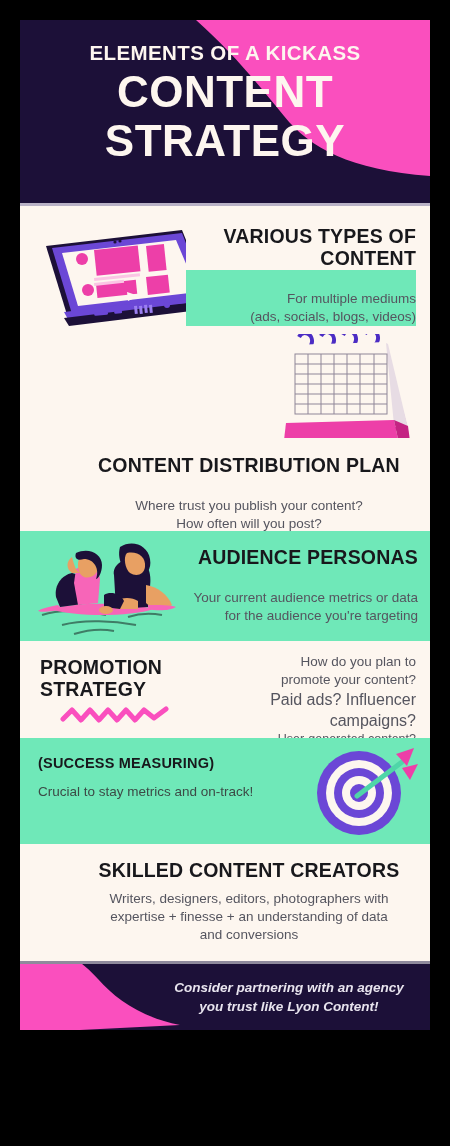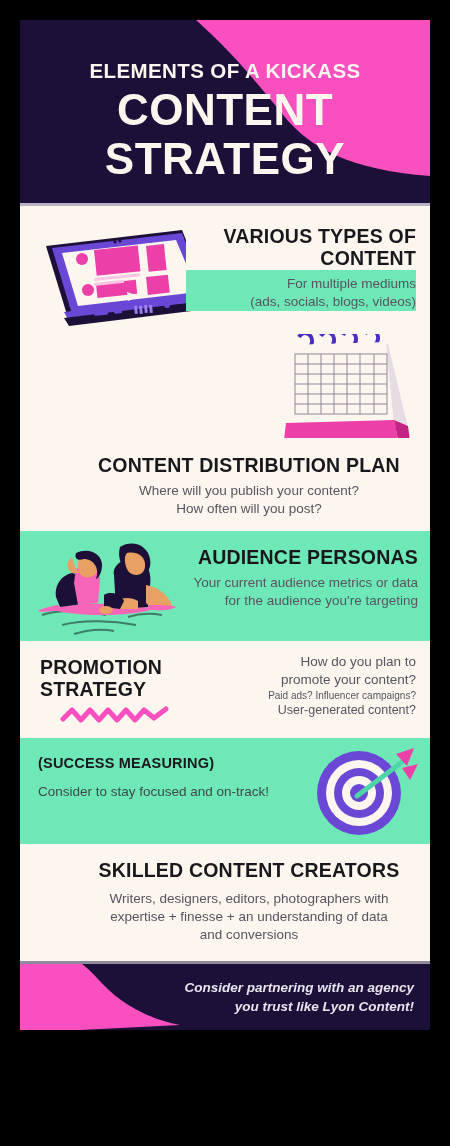--- a/index.html
+++ b/index.html
@@ -28,21 +28,21 @@
     overflow: hidden;
   }
   .header-swoosh {
     position: absolute;
     top: 0; left: 0;
     width: 410px; height: 186px;
   }
   .header-text {
     position: absolute;
     left: 0; right: 0;
-    top: 40px;
+    top: 22px;
     text-align: center;
     z-index: 3;
   }
   .kicker {
     color: #FDF6EF;
     font-size: 20.5px;
     font-weight: bold;
     letter-spacing: 0.4px;
     line-height: 1.1;
     text-transform: uppercase;
@@ -82,21 +82,21 @@
     font-weight: bold;
     color: #18181c;
     letter-spacing: 0.2px;
     line-height: 1.12;
     text-transform: uppercase;
   }
   .h-sub {
     font-size: 13.5px;
     color: #55555f;
     line-height: 1.33;
-    margin-top: 5px;
+    margin-top: 20px;
   }
   .align-right { text-align: right; }
   .align-left  { text-align: left; }
   .align-center{ text-align: center; padding-left: 48px; }
 
   
   #sec1 { height: 128px; }
   #sec1 .txt {
     position: absolute;
     right: 14px; top: 20px; width: 230px;
@@ -198,21 +198,21 @@
   .footer-swoosh {
     position: absolute;
     left: 0; top: -48px;
     width: 410px; height: 120px;
     z-index: 2;
   }
   .footer-text {
     position: absolute;
     right: 16px; top: 18px;
     width: 250px;
-    text-align: right;
+    text-align: center;
     z-index: 4;
     color: #E8E4EE;
     font-size: 13.5px;
     font-style: italic;
     font-weight: bold;
     line-height: 1.4;
   }
   
   .bottom-tail {
     position: absolute;
@@ -319,21 +319,21 @@
         <path d="M126,93 L140,99 L142,114 L130,112 Z" fill="#C42383"></path>
       </svg>
     </div>
   </div>
 
   <div class="section sec-cream" id="sec3">
     <div class="sec-inner">
       <div class="txt align-center">
         <div class="h-title">CONTENT DISTRIBUTION PLAN</div>
         <div class="h-sub">
-          <div>Where will you publish your content?</div>
+          <div>Where trust you publish your content?</div>
           <div>How often will you post?</div>
         </div>
       </div>
     </div>
   </div>
 
   <div class="section sec-mint" id="sec4">
     <div class="sec-inner">
       <svg class="art" viewBox="0 0 170 110">
 
@@ -378,21 +378,21 @@
         <div class="h-title">PROMOTION</div>
         <div class="h-title">STRATEGY</div>
       </div>
       <svg class="squiggle" viewBox="0 0 110 20">
         <path d="M3,14 L12,5 L21,15 L30,5 L39,15 L48,5 L57,15 L66,5 L75,15 L84,5 L94,13 L106,4" fill="none" stroke="#FA4FBE" stroke-width="5" stroke-linecap="round" stroke-linejoin="round"></path>
       </svg>
       <div class="txt-r align-right">
         <div class="h-sub" style="font-size:13.5px;margin-top:0;">
           <div>How do you plan to</div>
           <div>promote your content?</div>
-          <div style="font-size:10px">Paid ads? Influencer campaigns?</div>
+          <div style="font-size:16px">Paid ads? Influencer campaigns?</div>
           <div style="font-size:12.5px">User-generated content?</div>
         </div>
       </div>
     </div>
   </div>
 
   <div class="section sec-mint" id="sec6">
     <div class="sec-inner">
       <svg class="art" viewBox="0 0 108 95">
         <circle cx="49" cy="49" r="42" fill="#6B47D6"></circle>
@@ -402,21 +402,21 @@
         <circle cx="49" cy="49" r="9" fill="#6B47D6"></circle>
 
         <path d="M47,52 L92,18" stroke="#4FD6A8" stroke-width="5" stroke-linecap="round"></path>
 
         <path d="M86,10 L104,4 L97,22 Z" fill="#ED3FA8"></path>
         <path d="M92,24 L108,20 L100,36 Z" fill="#ED3FA8"></path>
       </svg>
       <div class="txt align-left">
         <div class="h-title2">(SUCCESS MEASURING)</div>
         <div class="h-sub" style="margin-top:12px;color:#3c4a46">
-          <div>Consider to stay focused and on-track!</div>
+          <div>Crucial to stay metrics and on-track!</div>
         </div>
       </div>
     </div>
   </div>
 
   <div class="section sec-cream" id="sec7">
     <div class="sec-inner">
       <div class="txt align-center">
         <div class="h-title">SKILLED CONTENT CREATORS</div>
         <div class="h-sub" style="margin-top:8px">

